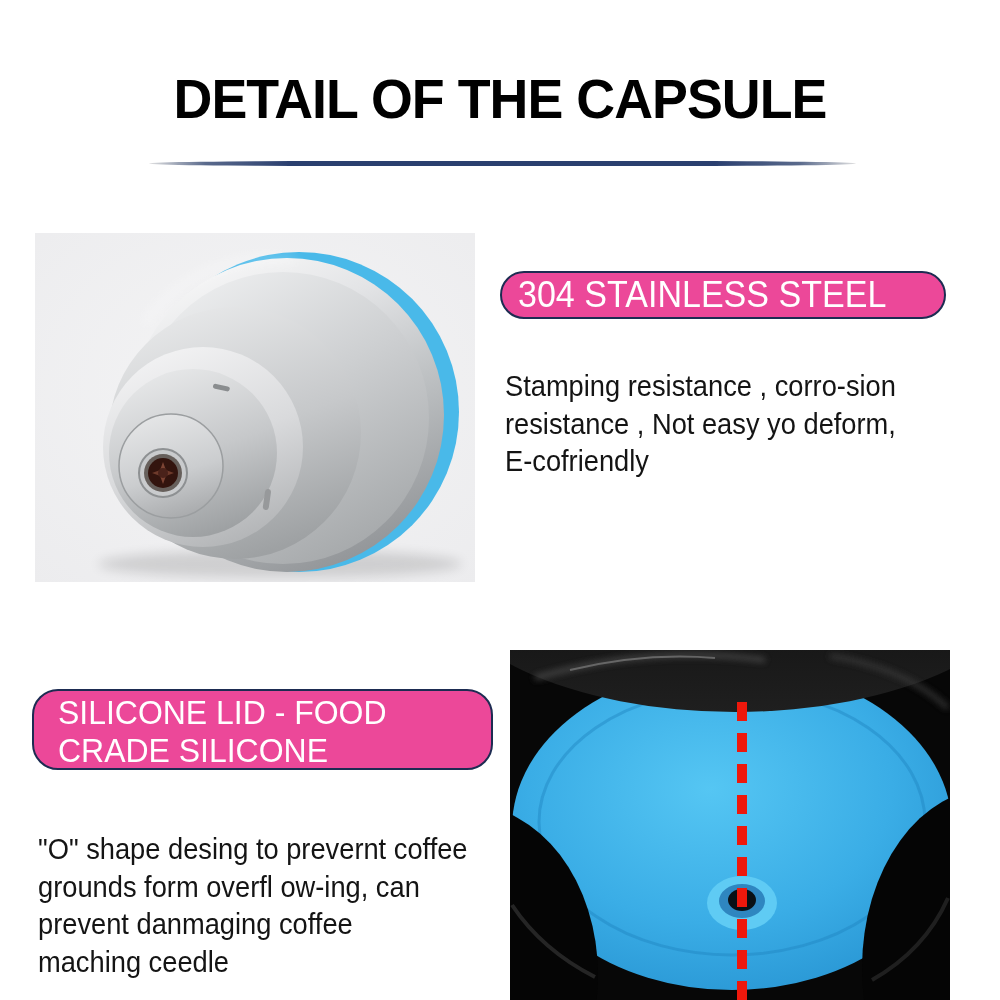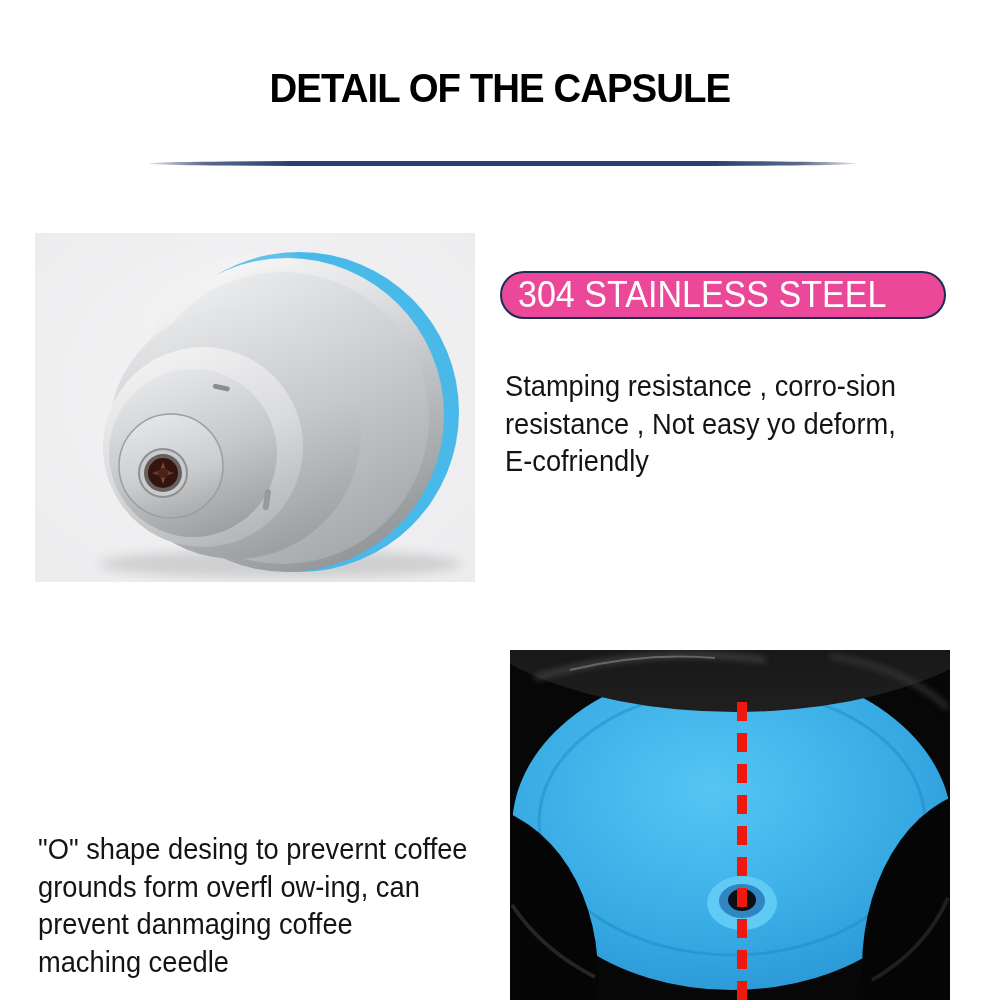--- a/index.html
+++ b/index.html
@@ -3,21 +3,21 @@
 <meta charset="utf-8">
 <style>
   html,body { margin:0; padding:0; background:#ffffff; }
   .page {
     position:relative; width:1000px; height:1000px; background:#ffffff;
     overflow:hidden; font-family:"Liberation Sans", sans-serif;
   }
   
   .title {
     position:absolute; top:66px; left:0; width:1000px; text-align:center;
-    font-size:40px; font-weight:bold; color:#000; white-space:nowrap;
+    font-size:56px; font-weight:bold; color:#000; white-space:nowrap;
   }
   .title span { display:inline-block; transform:scaleX(0.96); letter-spacing:-1px; }
   .title-underline {
     position:absolute; top:161px; left:149px; width:707px; height:5px;
     border-radius:50% / 100%;
     background:linear-gradient(90deg, rgba(130,130,130,0.25), #5a6a8c 8%, #2a3f6f 20%, #2a3f6f 80%, #5a6a8c 92%, rgba(130,130,130,0.25));
   }
   
   .photo { position:absolute; }
   .photo-capsule { left:35px; top:233px; width:440px; height:349px; }
@@ -120,20 +120,24 @@
   <div class="badge badge-steel">
     <span class="bt">304 STAINLESS STEEL</span>
   </div>
 
   <div class="body-text text-steel">
     <div>Stamping resistance , corro-sion</div>
     <div>resistance , Not easy yo deform,</div>
     <div>E-cofriendly</div>
   </div>
 
+  <div class="badge badge-silicone">
+    <span class="bt">SILICONE LID - FOOD</span>
+    <span class="bt">CRADE SILICONE</span>
+  </div>
 
   <div class="body-text text-silicone">
     <div>"O" shape desing to prevernt coffee</div>
     <div>grounds form overfl ow-ing, can</div>
     <div>prevent danmaging coffee</div>
     <div>maching ceedle</div>
   </div>
 
   <div class="photo photo-lid">
     <svg width="440" height="350" viewBox="0 0 440 350">

